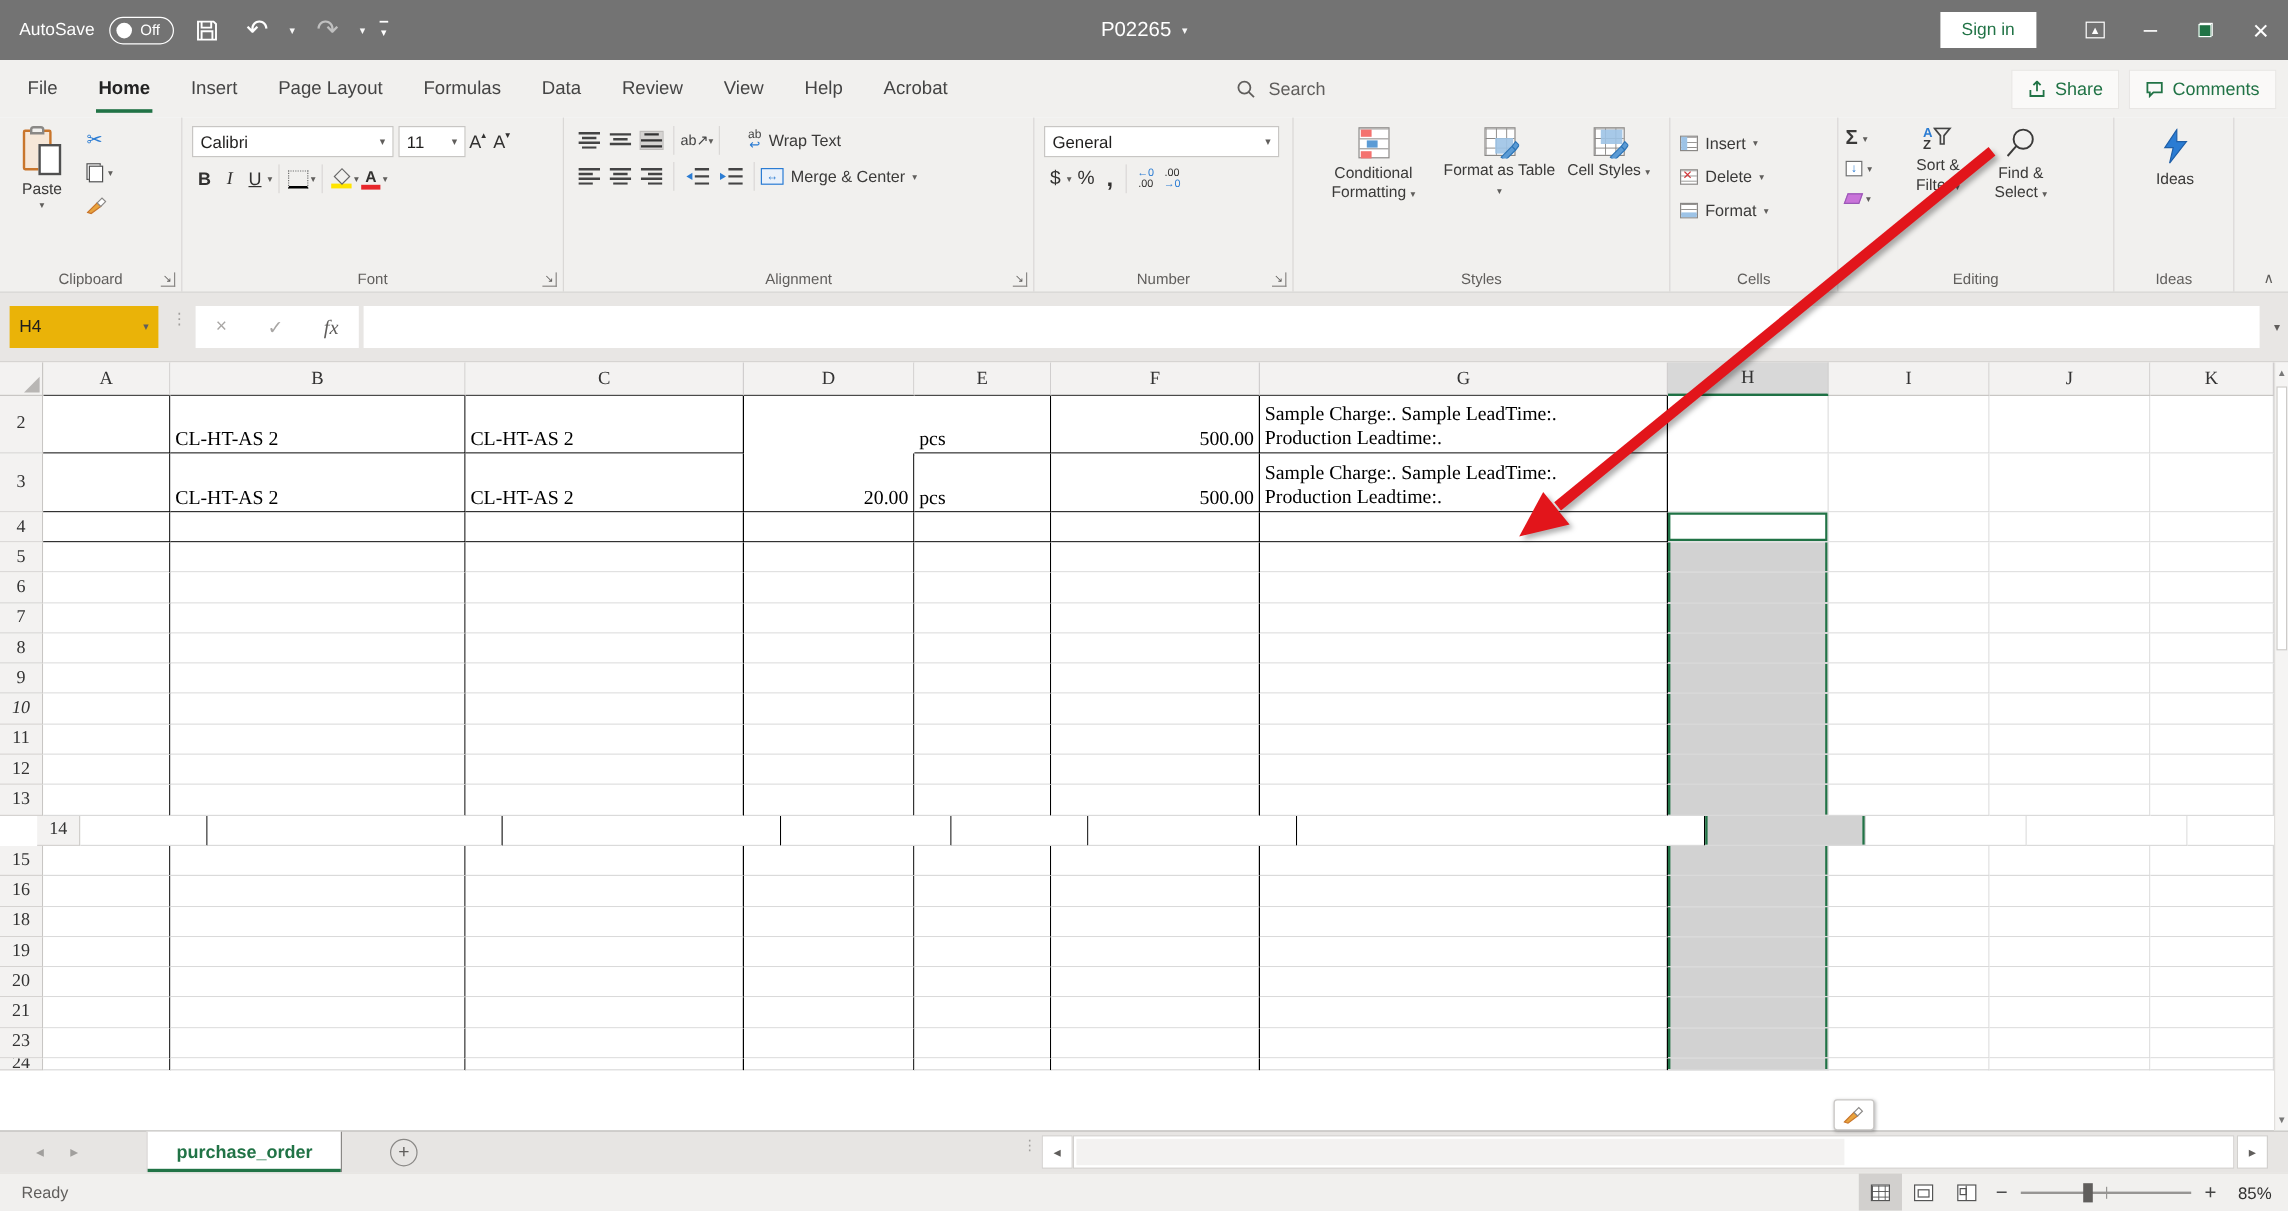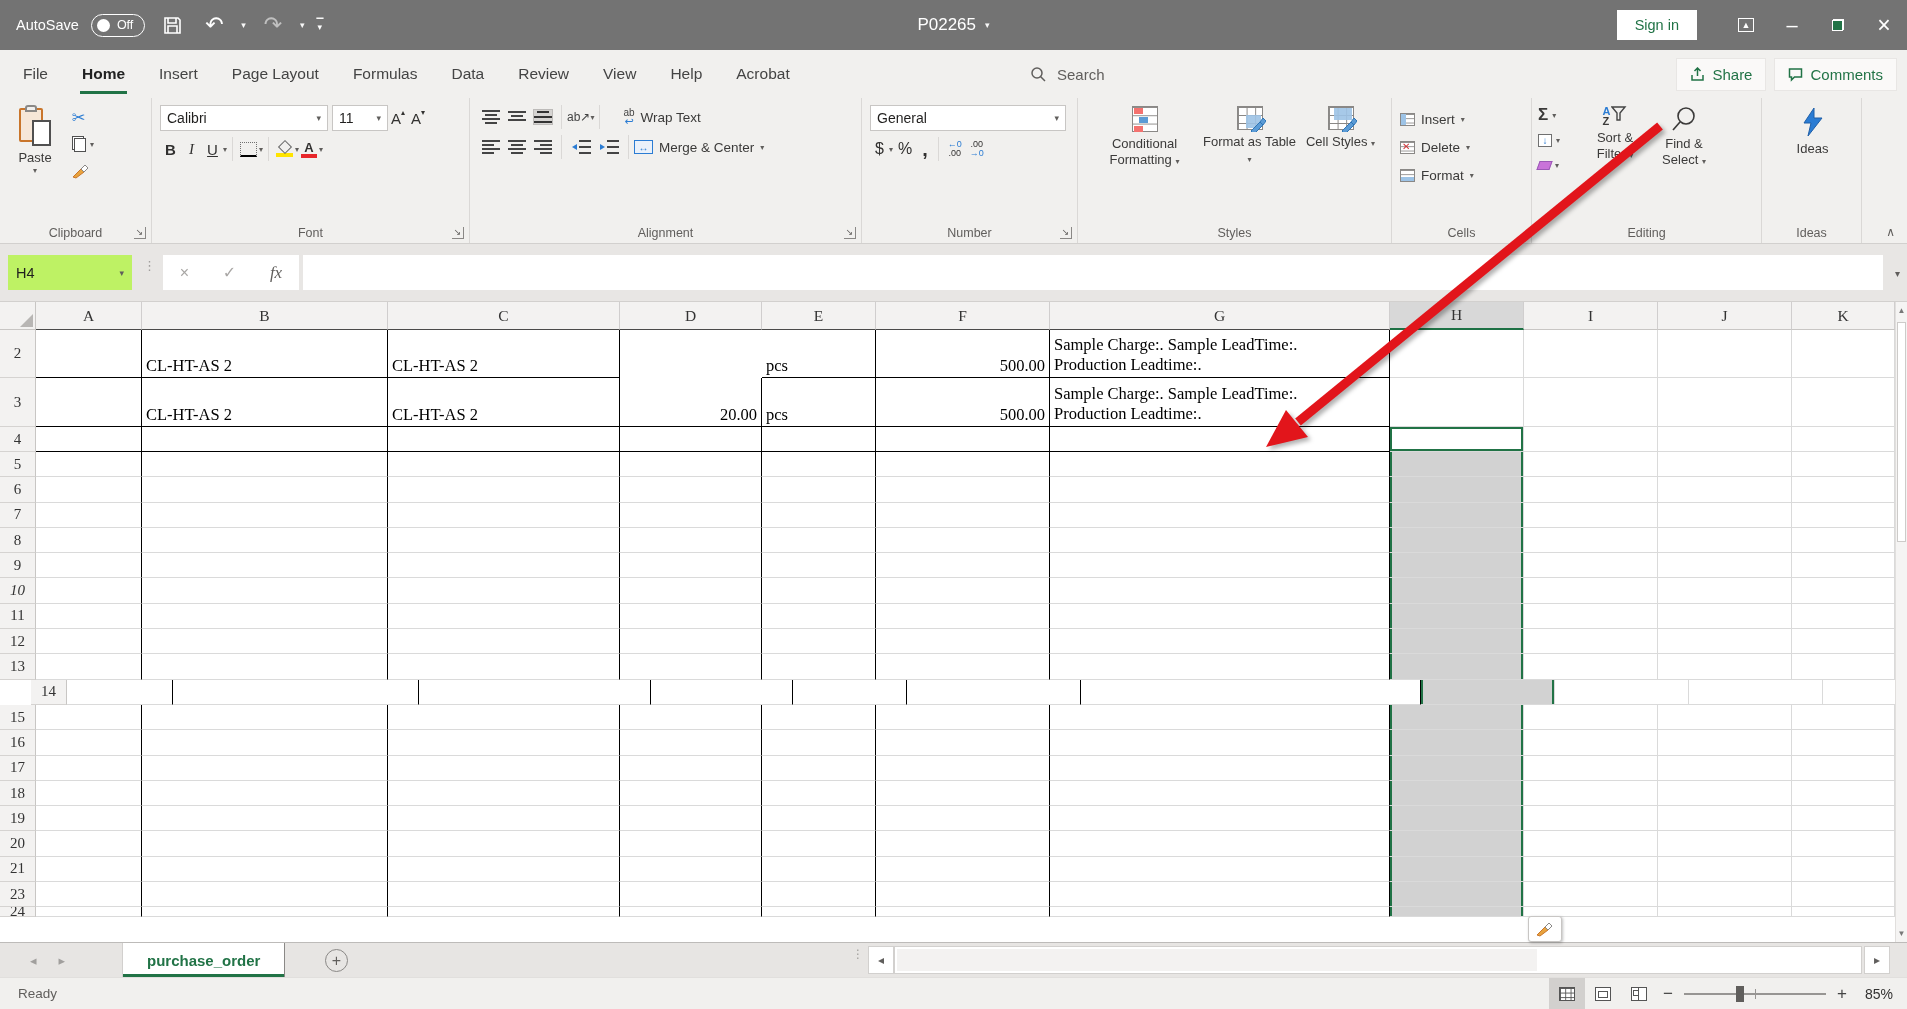--- a/index.html
+++ b/index.html
@@ -114,21 +114,21 @@
   .fill-ic{width:14px;height:13px;border:1px solid #707070;color:#2B7CD3;font-size:10px;line-height:11px;text-align:center;background:#fff}
   .clear-ic{width:13px;height:9px;background:#C973D9;border:1px solid #9B59B6;transform:skewX(-20deg)}
   .az-ic{display:flex;flex-direction:row;align-items:flex-start;gap:1px}
   .az-ic .azl{display:flex;flex-direction:column;font-size:11px;line-height:10px;font-weight:bold}
   .az-ic .a{color:#2B7CD3}.az-ic .z{color:#3B3A39}
   .ideasbtn{width:88px;display:flex;flex-direction:column;align-items:center;padding-top:4px}
   .collapse{position:absolute;right:12px;bottom:4px;color:#605E5C;font-size:12px}
 
   
   .frowbar{position:absolute;top:244px;left:0;width:100%;height:58px;background:#E8E6E4;border-bottom:1px solid #D2D0CE}
-  .namebox{position:absolute;left:8px;top:11px;width:124px;height:35px;background:#bef264;display:flex;align-items:center;
+  .namebox{position:absolute;left:8px;top:11px;width:124px;height:35px;background:#eab308;display:flex;align-items:center;
            justify-content:space-between;padding:0 8px;font-size:14.5px;color:#201F1E}
   .nb-chev{color:#605E5C;font-size:9px}
   .fxdots{position:absolute;left:143px;top:18px;color:#A19F9D;font-size:13px;letter-spacing:0;line-height:7px}
   .fxbox{position:absolute;left:163px;top:11px;width:136px;height:35px;background:#fff;display:flex;align-items:center;
          justify-content:space-around;font-size:16px;color:#A8A6A4}
   .fx{font-family:"Liberation Serif",serif;font-style:italic;color:#605E5C;font-size:17px}
   .fml{position:absolute;left:303px;top:11px;right:24px;height:35px;background:#fff}
   .fchev{position:absolute;right:7px;top:24px;color:#605E5C;font-size:10px}
 
   
@@ -854,34 +854,20 @@
         <div class="cell bR-black" style="width: 142px;"></div>
         <div class="cell bR-black" style="width: 114px;"></div>
         <div class="cell bR-black" style="width: 174px;"></div>
         <div class="cell bR-black" style="width: 340px;"></div>
         <div class="cell sel-fill" style="width: 134px;"></div>
         <div class="cell" style="width: 134px;"></div>
         <div class="cell" style="width: 134px;"></div>
         <div class="cell" style="width: 103px;"></div>
       </div>
       <div class="grow" style="height: 25.3px;">
-        <div class="rowhead">17</div>
-        <div class="cell bR-black" style="width: 106px;"></div>
-        <div class="cell bR-black" style="width: 246px;"></div>
-        <div class="cell bR-black" style="width: 232px;"></div>
-        <div class="cell bR-black" style="width: 142px;"></div>
-        <div class="cell bR-black" style="width: 114px;"></div>
-        <div class="cell bR-black" style="width: 174px;"></div>
-        <div class="cell bR-black" style="width: 340px;"></div>
-        <div class="cell sel-fill" style="width: 134px;"></div>
-        <div class="cell" style="width: 134px;"></div>
-        <div class="cell" style="width: 134px;"></div>
-        <div class="cell" style="width: 103px;"></div>
-      </div>
-      <div class="grow" style="height: 25.3px;">
         <div class="rowhead">18</div>
         <div class="cell bR-black" style="width: 106px;"></div>
         <div class="cell bR-black" style="width: 246px;"></div>
         <div class="cell bR-black" style="width: 232px;"></div>
         <div class="cell bR-black" style="width: 142px;"></div>
         <div class="cell bR-black" style="width: 114px;"></div>
         <div class="cell bR-black" style="width: 174px;"></div>
         <div class="cell bR-black" style="width: 340px;"></div>
         <div class="cell sel-fill" style="width: 134px;"></div>
         <div class="cell" style="width: 134px;"></div>

